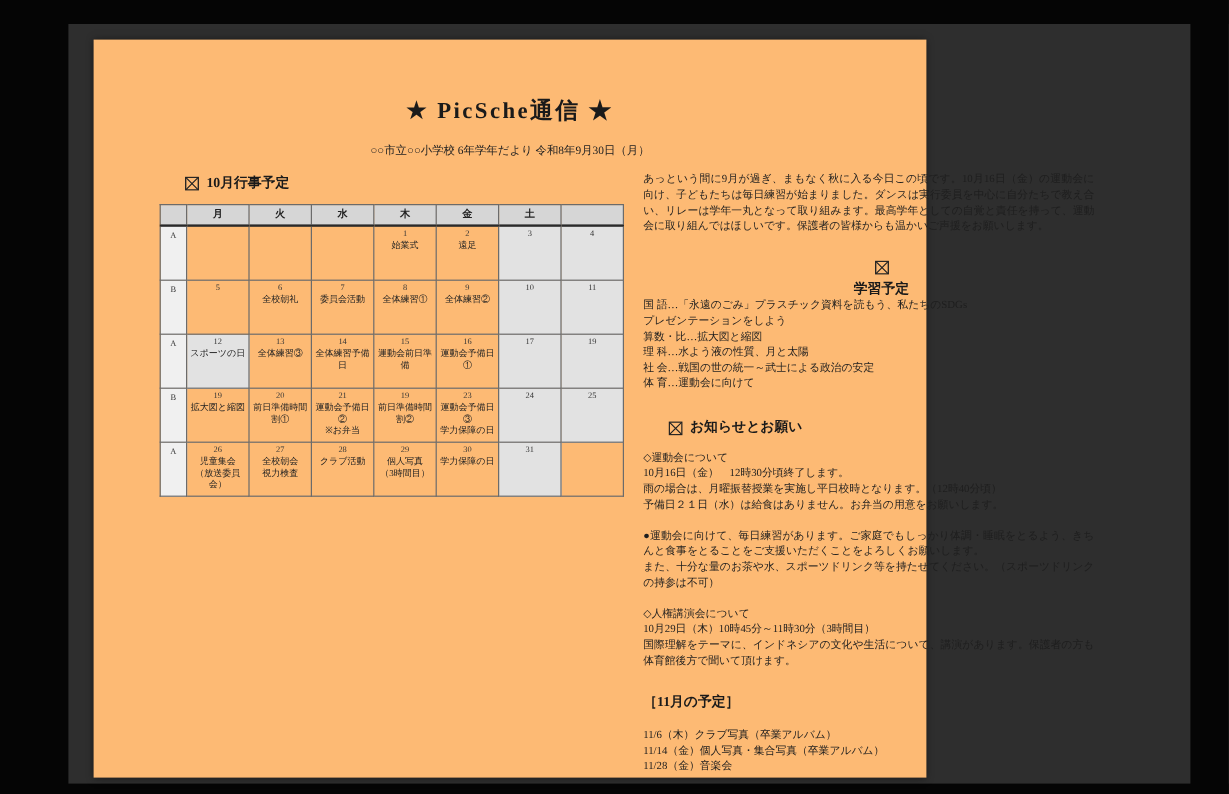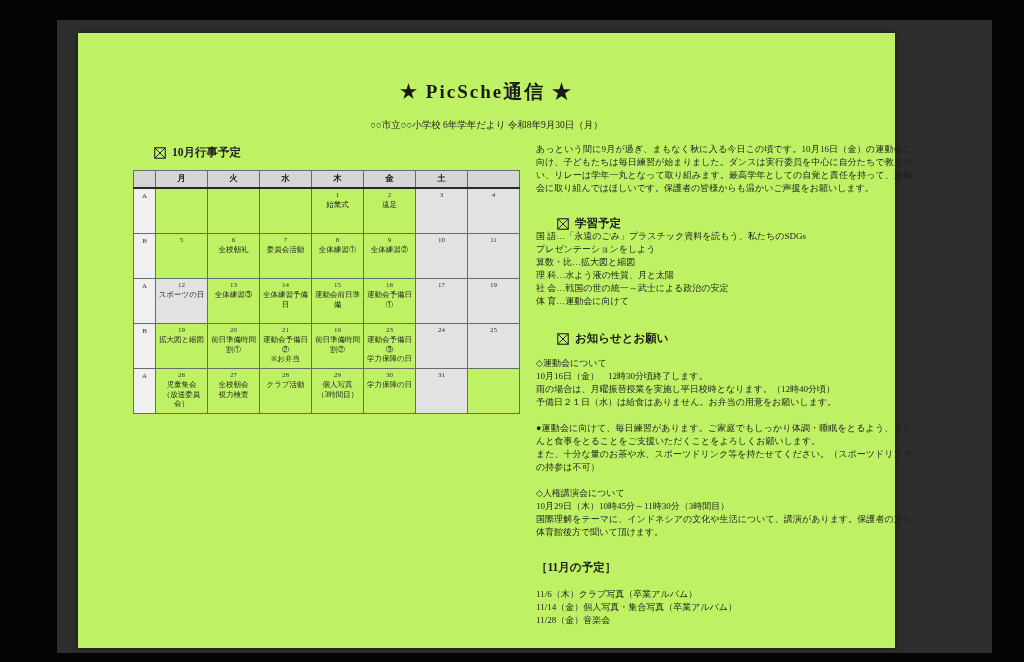--- a/index.html
+++ b/index.html
@@ -3,21 +3,21 @@
 <meta charset="utf-8">
 <style>
   html,body{margin:0;padding:0;background:#000;}
   .canvas{position:relative;width:1024px;height:662px;background:#2e2e2e;overflow:hidden;
           font-family:"Liberation Serif","DejaVu Serif",serif;color:#222;}
   .bar{position:absolute;background:#050505;}
   .bar-top{left:0;top:0;width:1024px;height:20px;}
   .bar-bottom{left:0;top:653px;width:1024px;height:9px;}
   .bar-left{left:0;top:0;width:57px;height:662px;}
   .bar-right{left:992px;top:0;width:32px;height:662px;}
-  .page{position:absolute;left:78px;top:33px;width:817px;height:615px;background:#bef264;
+  .page{position:absolute;left:78px;top:33px;width:694px;height:615px;background:#fdba74;
         box-shadow:0 0 6px rgba(0,0,0,.5);}
   .doc-header{position:absolute;left:0;top:46px;width:100%;text-align:center;}
   .doc-title{font-size:19px;font-weight:bold;letter-spacing:2px;color:#1a1a1a;}
   .doc-subtitle{margin-top:14px;font-size:9.5px;color:#222;}
   .section-heading{display:flex;align-items:center;gap:6px;font-size:11.5px;font-weight:bold;color:#1a1a1a;padding-left:21px;}
   .ballot{flex:0 0 auto;}
   
   .left-col{position:absolute;left:55px;top:112px;width:392px;}
   .cal-table{border-collapse:collapse;margin-top:10px;table-layout:fixed;}
   .cal-table td,.cal-table th{border:1px solid #6b6b6b;padding:0;}
@@ -28,21 +28,21 @@
   .rowlabel{background:#f0f0f0;font-size:7px;padding-top:3px !important;color:#333;}
   .daynum{font-size:7px;margin-top:2px;color:#333;}
   .event{font-size:7.5px;line-height:9.5px;margin-top:1px;white-space:pre-line;color:#222;}
   .shaded{background:#e2e2e2;}
   
   .right-col{position:absolute;left:458px;top:110px;width:376px;font-size:9px;line-height:13px;color:#1e1e1e;}
   .intro{margin:0 0 22px 0;text-align:justify;}
   .study-lines{margin-top:0;}
   .txt-line{min-height:13px;}
   .notice-heading{margin-top:24px;}
-  .study-heading{margin-top:0;}
+  .study-heading{margin-top:0;flex-direction:column;}
   .notice-blocks{margin-top:12px;}
   .notice-block{margin-bottom:13px;text-align:justify;}
   .nov-heading{margin-top:22px;font-size:11.5px;font-weight:bold;color:#1a1a1a;}
   .nov-lines{margin-top:14px;}
 </style>
 </head>
 <body>
 
 <div class="canvas">
   <div class="bar bar-left"></div>

